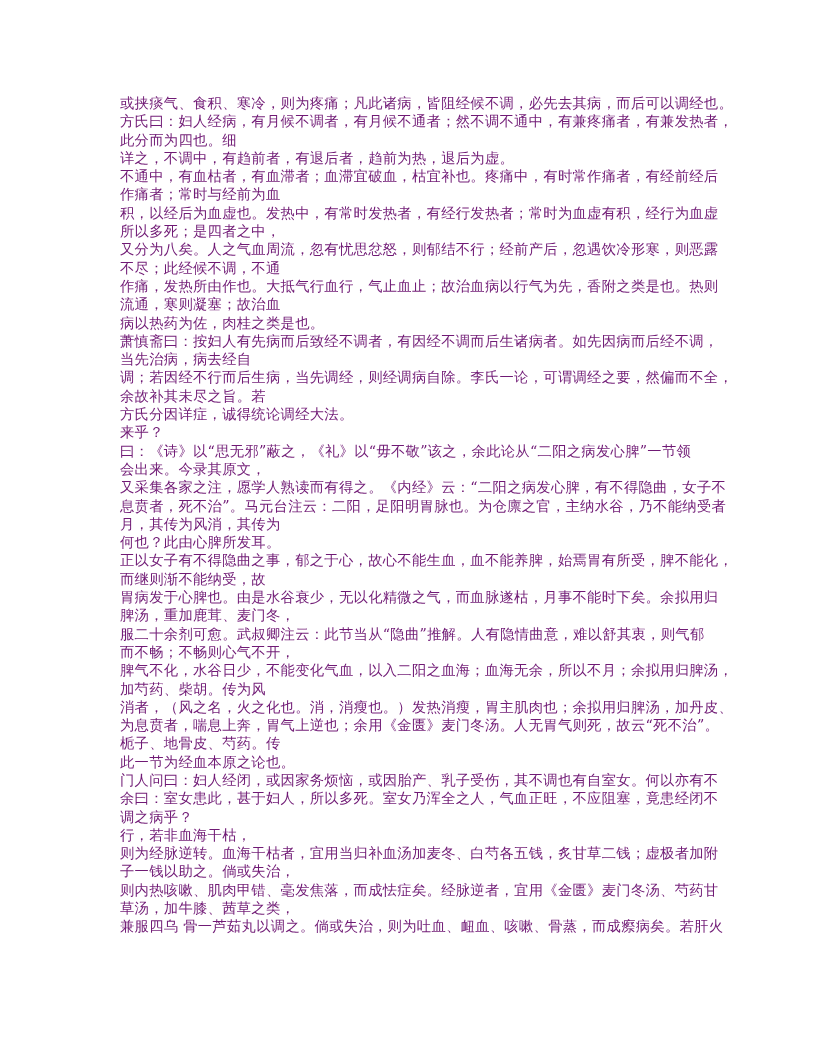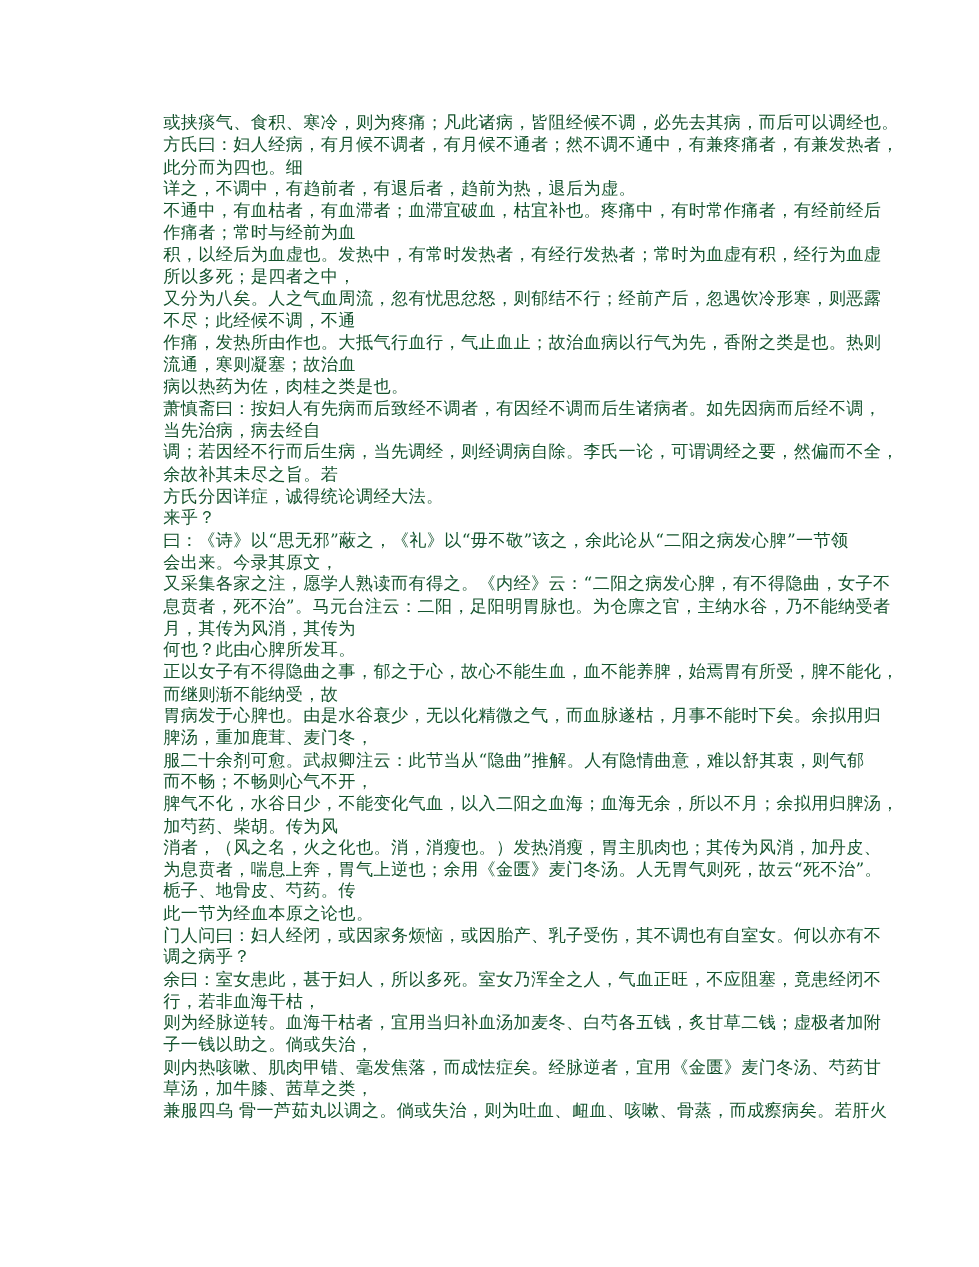--- a/index.html
+++ b/index.html
@@ -8,27 +8,27 @@
     background: #ffffff;
   }
   body {
     width: 816px;
     height: 1056px;
     position: relative;
     overflow: hidden;
   }
   .page {
     position: absolute;
-    left: 136px;
+    left: 120px;
     top: 94px;
     width: 590px;
     font-family: "DejaVu Serif", "Liberation Serif", serif;
     font-size: 14.3px;
     line-height: 18.3px;
-    color: #14532d;
+    color: #701a75;
     letter-spacing: 0.3px;
   }
   .line {
     display: block;
     white-space: nowrap;
     height: 18.3px;
   }
 </style>
 </head>
 <body>
@@ -60,26 +60,26 @@
     <span class="line">月，其传为风消，其传为</span>
     <span class="line">何也？此由心脾所发耳。</span>
     <span class="line">正以女子有不得隐曲之事，郁之于心，故心不能生血，血不能养脾，始焉胃有所受，脾不能化，</span>
     <span class="line">而继则渐不能纳受，故</span>
     <span class="line">胃病发于心脾也。由是水谷衰少，无以化精微之气，而血脉遂枯，月事不能时下矣。余拟用归</span>
     <span class="line">脾汤，重加鹿茸、麦门冬，</span>
     <span class="line">服二十余剂可愈。武叔卿注云：此节当从“隐曲”推解。人有隐情曲意，难以舒其衷，则气郁</span>
     <span class="line">而不畅；不畅则心气不开，</span>
     <span class="line">脾气不化，水谷日少，不能变化气血，以入二阳之血海；血海无余，所以不月；余拟用归脾汤，</span>
     <span class="line">加芍药、柴胡。传为风</span>
-    <span class="line">消者，（风之名，火之化也。消，消瘦也。）发热消瘦，胃主肌肉也；其传为风消，加丹皮、</span>
+    <span class="line">消者，（风之名，火之化也。消，消瘦也。）发热消瘦，胃主肌肉也；余拟用归脾汤，加丹皮、</span>
     <span class="line">为息贲者，喘息上奔，胃气上逆也；余用《金匮》麦门冬汤。人无胃气则死，故云“死不治”。</span>
     <span class="line">栀子、地骨皮、芍药。传</span>
     <span class="line">此一节为经血本原之论也。</span>
     <span class="line">门人问曰：妇人经闭，或因家务烦恼，或因胎产、乳子受伤，其不调也有自室女。何以亦有不</span>
+    <span class="line">余曰：室女患此，甚于妇人，所以多死。室女乃浑全之人，气血正旺，不应阻塞，竟患经闭不</span>
     <span class="line">调之病乎？</span>
-    <span class="line">余曰：室女患此，甚于妇人，所以多死。室女乃浑全之人，气血正旺，不应阻塞，竟患经闭不</span>
     <span class="line">行，若非血海干枯，</span>
     <span class="line">则为经脉逆转。血海干枯者，宜用当归补血汤加麦冬、白芍各五钱，炙甘草二钱；虚极者加附</span>
     <span class="line">子一钱以助之。倘或失治，</span>
     <span class="line">则内热咳嗽、肌肉甲错、毫发焦落，而成怯症矣。经脉逆者，宜用《金匮》麦门冬汤、芍药甘</span>
     <span class="line">草汤，加牛膝、茜草之类，</span>
     <span class="line">兼服四乌 骨一芦茹丸以调之。倘或失治，则为吐血、衄血、咳嗽、骨蒸，而成瘵病矣。若肝火</span>
   </div>
 
 </body></html>

